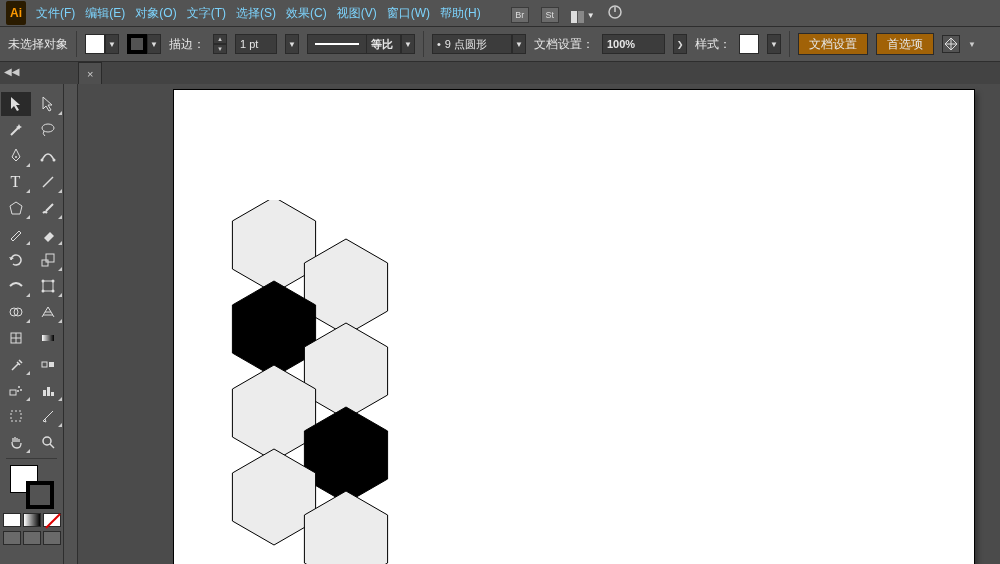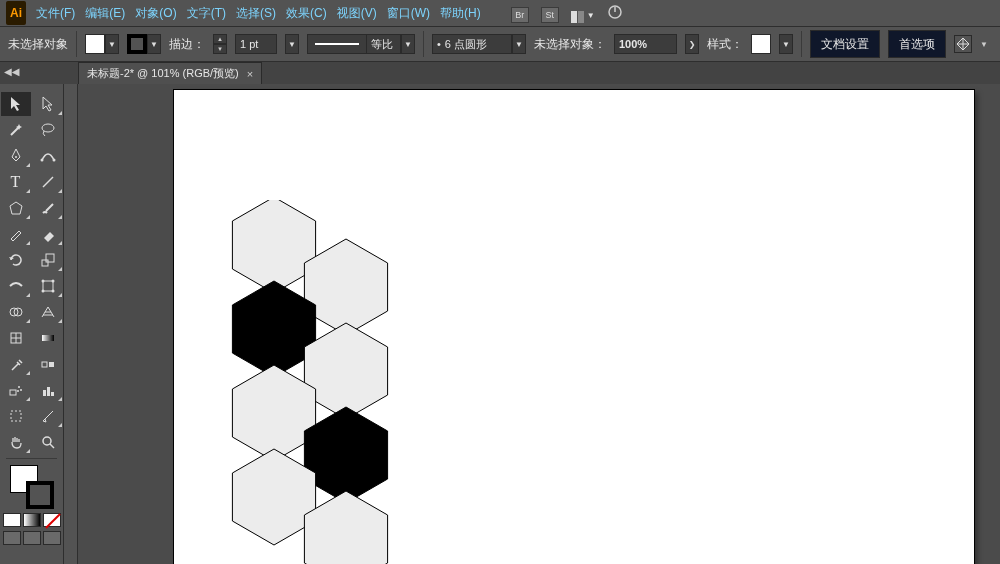--- a/index.html
+++ b/index.html
@@ -17,21 +17,21 @@
   .label { color:#e6e6e6; font-size:12px; }
   .swatch { width:20px; height:20px; border:1px solid #2a2a2a; background:#fff; position:relative;}
   .swatch.inner { background:#1a1a1a; }
   .dropdown-caret { width:14px; height:20px; background:#3c3c3c; border:1px solid #2a2a2a; display:flex;align-items:center;justify-content:center; color:#ddd; font-size:8px;}
   .stepper { display:flex; flex-direction:column; width:14px;}
   .stepper div{height:10px;background:#3c3c3c;border:1px solid #2a2a2a;display:flex;align-items:center;justify-content:center;font-size:7px;color:#ccc;}
   .txtfield { height:20px; background:#3c3c3c; border:1px solid #2a2a2a; color:#e6e6e6; padding:0 4px; display:flex;align-items:center; font-size:11px;}
   .linebox { width:60px; height:20px; background:#3c3c3c; border:1px solid #2a2a2a; display:flex;align-items:center;justify-content:center;}
   .linebox .ln{ width:44px; height:2px; background:#fff;}
   .sep { width:1px; height:26px; background:#3a3a3a; }
-  .btn { height:28px; padding:0 10px; background:#0f172a; border:1px solid #2a2a2a; display:flex;align-items:center; font-size:12px; color:#e6e6e6;}
+  .btn { height:22px; padding:0 10px; background:#a16207; border:1px solid #2a2a2a; display:flex;align-items:center; font-size:12px; color:#e6e6e6;}
   .diamond-icon{ width:18px;height:18px;border:1px solid #2a2a2a;background:#535353;display:flex;align-items:center;justify-content:center;}
   .diamond-icon svg{display:block;}
 
   
   .tabstrip { height: 22px; background:#434343; display:flex; align-items:flex-end; padding-left:78px;}
   .doc-tab { height:22px; background:#4f4f4f; border-top:1px solid #2a2a2a;border-left:1px solid #2a2a2a;border-right:1px solid #2a2a2a; padding:0 8px; display:flex;align-items:center; gap:8px; font-size:11px; color:#e6e6e6;}
   .close-x { font-size:11px; color:#ccc;}
 
   
   .toolpanel { position:absolute; left:0; top:84px; width:64px; bottom:0; background:#535353; border-right:1px solid #2e2e2e; padding-top:8px;}
@@ -101,54 +101,53 @@
     <div class="swatch inner" style="background:#535353;border:4px solid #000;width:20px;height:20px;"></div>
     <div class="dropdown-caret">▼</div>
   </div>
   <span class="label">描边：</span>
   <div class="stepper">
       <div>▴</div>
       <div>▾</div>
     </div>
   <div class="txtfield" style="width:42px;text-align:center;">1 pt</div>
   <div class="dropdown-caret">▼</div>
-  <div style="display:flex;align-items:center;">
+  <div style="display:flex;align-items:center;font-weight:bold;">
     <div class="linebox">
         <div class="ln"></div>
       </div>
     <div class="txtfield" style="width:34px;border-left:none;">等比</div>
     <div class="dropdown-caret">▼</div>
   </div>
   <div class="sep"></div>
   <div style="display:flex;align-items:center;">
-    <div class="txtfield" style="width:80px;">• <span style="margin-left:4px;">6 点圆形</span></div>
+    <div class="txtfield" style="width:80px;">• <span style="margin-left:4px;">9 点圆形</span></div>
     <div class="dropdown-caret">▼</div>
   </div>
-  <span class="label">未选择对象：</span>
+  <span class="label">文档设置：</span>
   <div class="txtfield" style="width:63px;font-weight:bold;">100%</div>
   <div class="dropdown-caret">❯</div>
   <span class="label">样式：</span>
   <div class="swatch"></div>
   <div class="dropdown-caret">▼</div>
   <div class="sep"></div>
   <div class="btn">文档设置</div>
   <div class="btn">首选项</div>
   <div class="diamond-icon">
     <svg width="14" height="14" viewBox="0 0 14 14">
         <polygon points="7,1 13,7 7,13 1,7" fill="none" stroke="#ddd"></polygon>
         <line x1="7" y1="1" x2="7" y2="13" stroke="#ddd"></line>
         <line x1="1" y1="7" x2="13" y2="7" stroke="#ddd"></line>
       </svg>
   </div>
   <span style="font-size:8px;color:#ccc;">▼</span>
 </div>
 
 <div class="tabstrip">
   <div class="doc-tab">
-    <span>未标题-2* @ 101% (RGB/预览)</span>
     <span class="close-x">×</span>
   </div>
 </div>
 <div class="collapse-handle" style="position:absolute;left:4px;top:66px;color:#ccc;font-size:10px;">◀◀</div>
 
 <div class="toolpanel">
   <div class="toolgrid">
     <div class="tool selected">
         <svg width="14" height="16" viewBox="0 0 14 16">
           <polygon points="2,1 2,13 5,10 8,15 10,14 7,9 11,9" fill="#ddd"></polygon>

